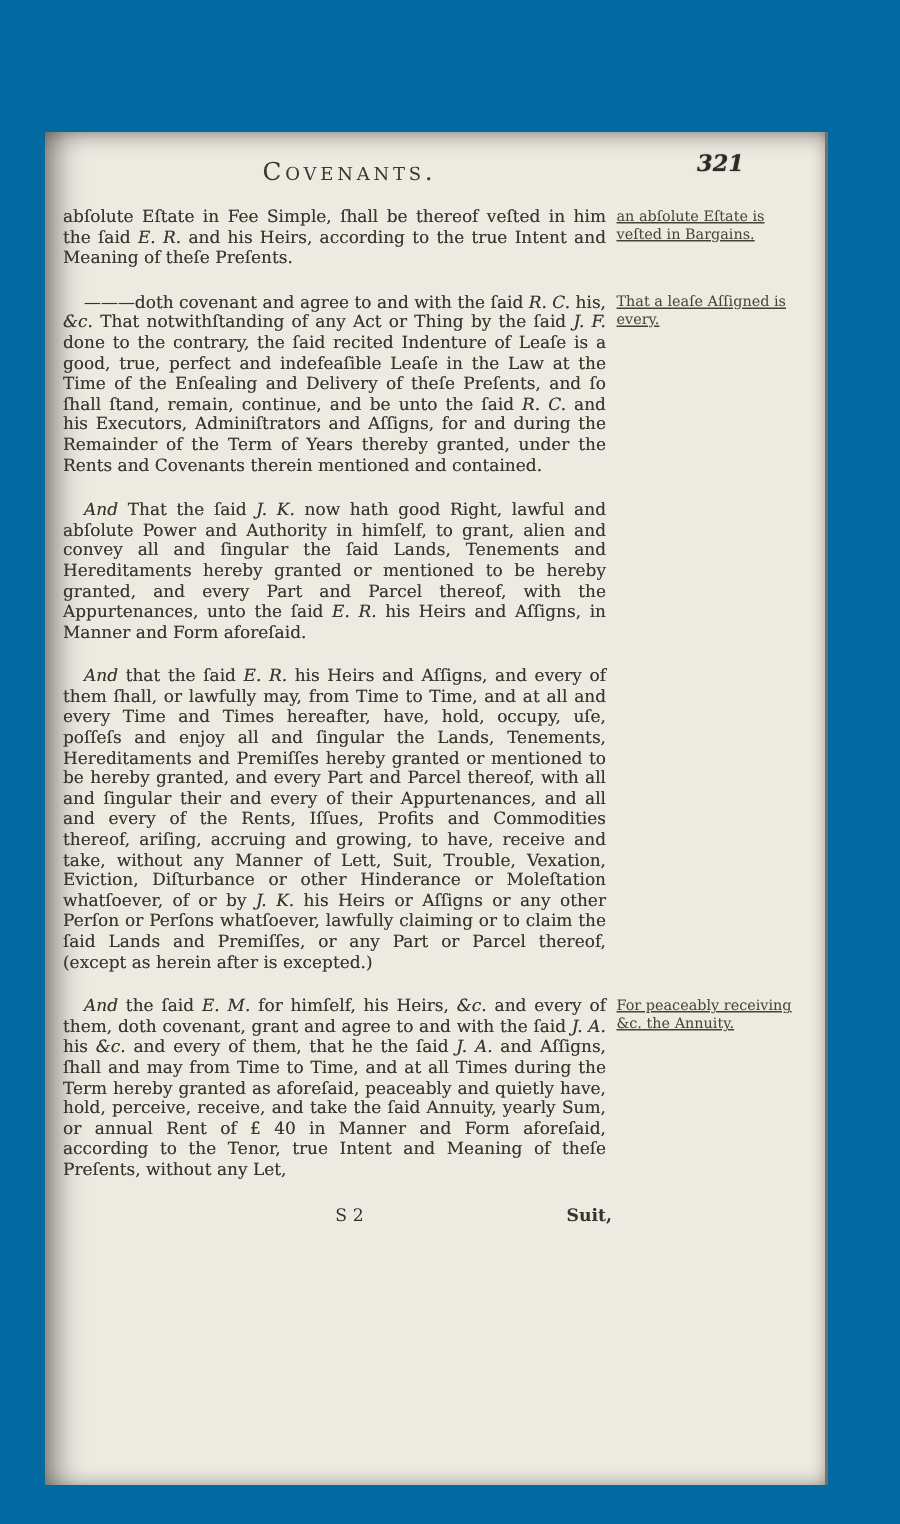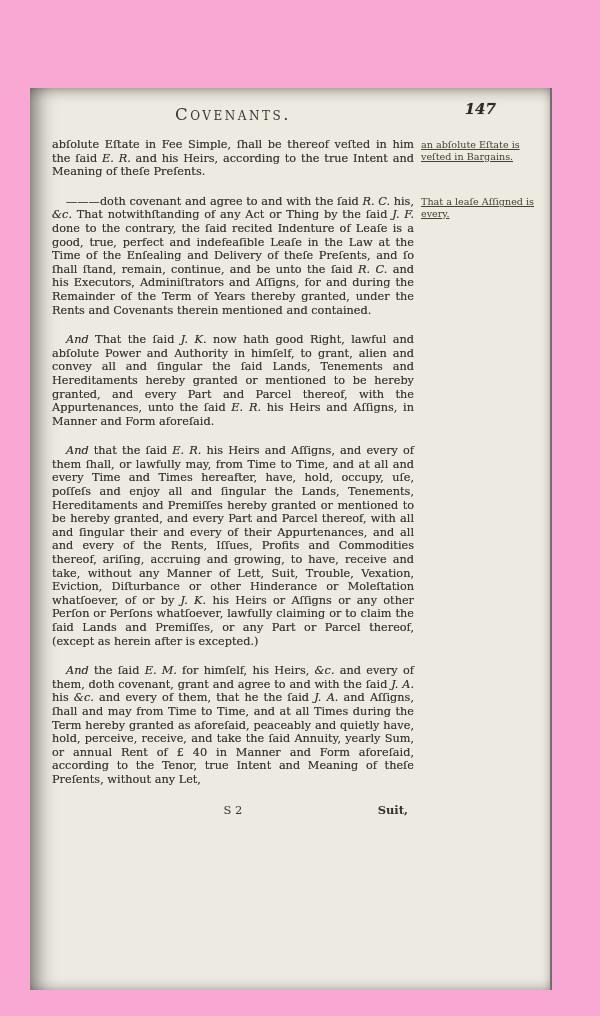--- a/index.html
+++ b/index.html
@@ -6,21 +6,21 @@
   html, body { width: 600px; height: 1016px; }
   body {
     background: #050505;
     font-family: "DejaVu Serif", "Liberation Serif", serif;
     overflow: hidden;
   }
   .scan {
     position: relative;
     width: 600px;
     height: 1016px;
-    background: #f9a8d4;
+    background: #0369a1;
     overflow: hidden;
   }
   .page {
     position: absolute;
     left: 30px;
     top: 88px;
     width: 522px;
     height: 902px;
     background: #edeae2;
     color: #38332b;
@@ -45,21 +45,21 @@
   .page-number {
     position: absolute;
     right: 54px;
     top: 12px;
     font-style: italic;
     font-weight: bold;
     font-size: 15px;
     color: #2e2a22;
     text-shadow: 0 0 1px rgba(46,42,34,0.5);
   }
-  .body { padding-left: 22px; padding-right: 12px; }
+  .body { padding-left: 12px; padding-right: 12px; }
   .para-row { display: flex; align-items: flex-start; margin-bottom: 16px; }
   .para-text {
     flex: none;
     width: 362px;
     font-size: 11.3px;
     line-height: 13.6px;
     text-align: justify;
     text-shadow: 0 0 0.4px rgba(56,51,43,0.55);
   }
   .para-text.indent { text-indent: 14px; }
@@ -85,21 +85,21 @@
   .catchword { position: absolute; right: 6px; top: 0; font-weight: bold; }
 </style>
 </head>
 <body>
 
 <div class="scan">
   <div class="page">
 
     <div class="header">
       <span class="running-title">Covenants.</span>
-      <span class="page-number">147</span>
+      <span class="page-number">321</span>
     </div>
 
     <div class="body">
   <div class="para-row">
     <p class="para-text"><span>abſolute Eſtate in Fee Simple, ſhall be thereof veſted in him the ſaid </span><span class="italic">E. R.</span><span> and his Heirs, according to the true Intent and Meaning of theſe Preſents.</span></p>
     <div class="margin-note">an abſolute Eſtate is veſted in Bargains.</div>
   </div>
 
   <div class="para-row">
     <p class="para-text indent"><span>———doth covenant and agree to and with the ſaid </span><span class="italic">R. C.</span><span> his, </span><span class="italic">&amp;c.</span><span> That notwithſtanding of any Act or Thing by the ſaid </span><span class="italic">J. F.</span><span> done to the contrary, the ſaid recited Indenture of Leaſe is a good, true, perfect and indefeaſible Leaſe in the Law at the Time of the Enſealing and Delivery of theſe Preſents, and ſo ſhall ſtand, remain, continue, and be unto the ſaid </span><span class="italic">R. C.</span><span> and his Executors, Adminiſtrators and Aſſigns, for and during the Remainder of the Term of Years thereby granted, under the Rents and Covenants therein mentioned and contained.</span></p>
@@ -109,20 +109,21 @@
   <div class="para-row">
     <p class="para-text indent"><span class="italic">And</span><span> That the ſaid </span><span class="italic">J. K.</span><span> now hath good Right, lawful and abſolute Power and Authority in himſelf, to grant, alien and convey all and ſingular the ſaid Lands, Tenements and Hereditaments hereby granted or mentioned to be hereby granted, and every Part and Parcel thereof, with the Appurtenances, unto the ſaid </span><span class="italic">E. R.</span><span> his Heirs and Aſſigns, in Manner and Form aforeſaid.</span></p>
   </div>
 
   <div class="para-row">
     <p class="para-text indent"><span class="italic">And</span><span> that the ſaid </span><span class="italic">E. R.</span><span> his Heirs and Aſſigns, and every of them ſhall, or lawfully may, from Time to Time, and at all and every Time and Times hereafter, have, hold, occupy, uſe, poſſeſs and enjoy all and ſingular the Lands, Tenements, Hereditaments and Premiſſes hereby granted or mentioned to be hereby granted, and every Part and Parcel thereof, with all and ſingular their and every of their Appurtenances, and all and every of the Rents, Iſſues, Profits and Commodities thereof, ariſing, accruing and growing, to have, receive and take, without any Manner of Lett, Suit, Trouble, Vexation, Eviction, Diſturbance or other Hinderance or Moleſtation whatſoever, of or by </span><span class="italic">J. K.</span><span> his Heirs or Aſſigns or any other Perſon or Perſons whatſoever, lawfully claiming or to claim the ſaid Lands and Premiſſes, or any Part or Parcel thereof, (except as herein after is excepted.)</span></p>
   </div>
 
   <div class="para-row">
     <p class="para-text indent"><span class="italic">And</span><span> the ſaid </span><span class="italic">E. M.</span><span> for himſelf, his Heirs, </span><span class="italic">&amp;c.</span><span> and every of them, doth covenant, grant and agree to and with the ſaid </span><span class="italic">J. A.</span><span> his </span><span class="italic">&amp;c.</span><span> and every of them, that he the ſaid </span><span class="italic">J. A.</span><span> and Aſſigns, ſhall and may from Time to Time, and at all Times during the Term hereby granted as aforeſaid, peaceably and quietly have, hold, perceive, receive, and take the ſaid Annuity, yearly Sum, or annual Rent of £ 40 in Manner and Form aforeſaid, according to the Tenor, true Intent and Meaning of theſe Preſents, without any Let,</span></p>
+    <div class="margin-note">For peaceably receiving &amp;c. the Annuity.</div>
   </div>
 </div>
 
     <div class="footer">
       <span class="sig">S 2</span>
       <span class="catchword">Suit,</span>
     </div>
 
   </div>
 </div>

